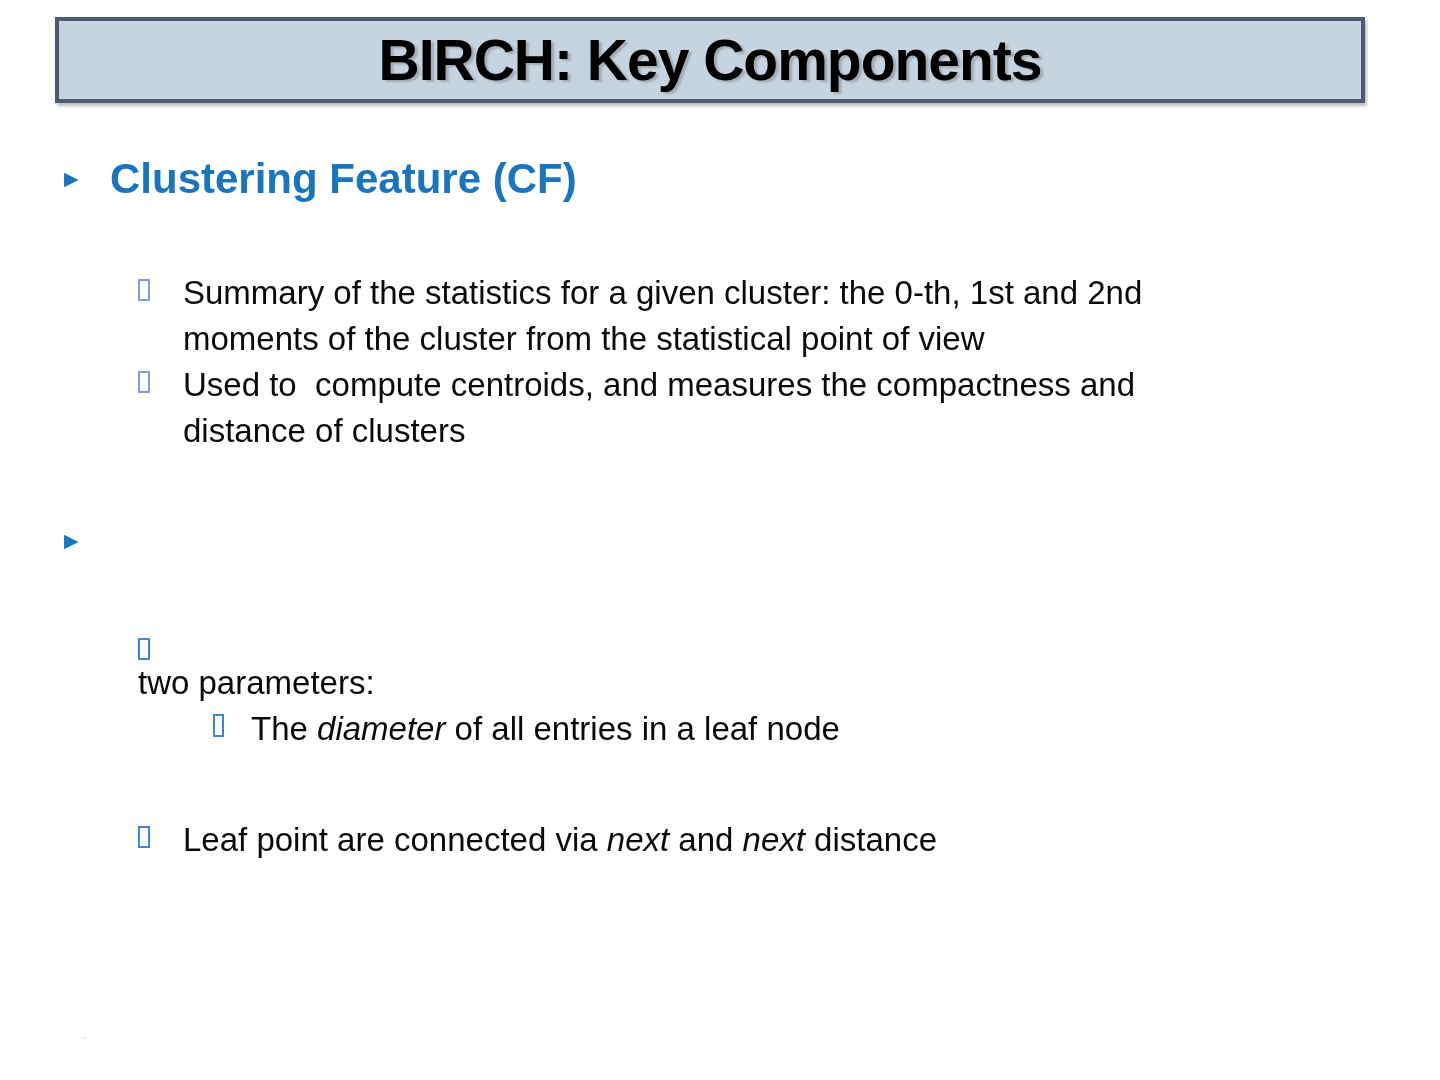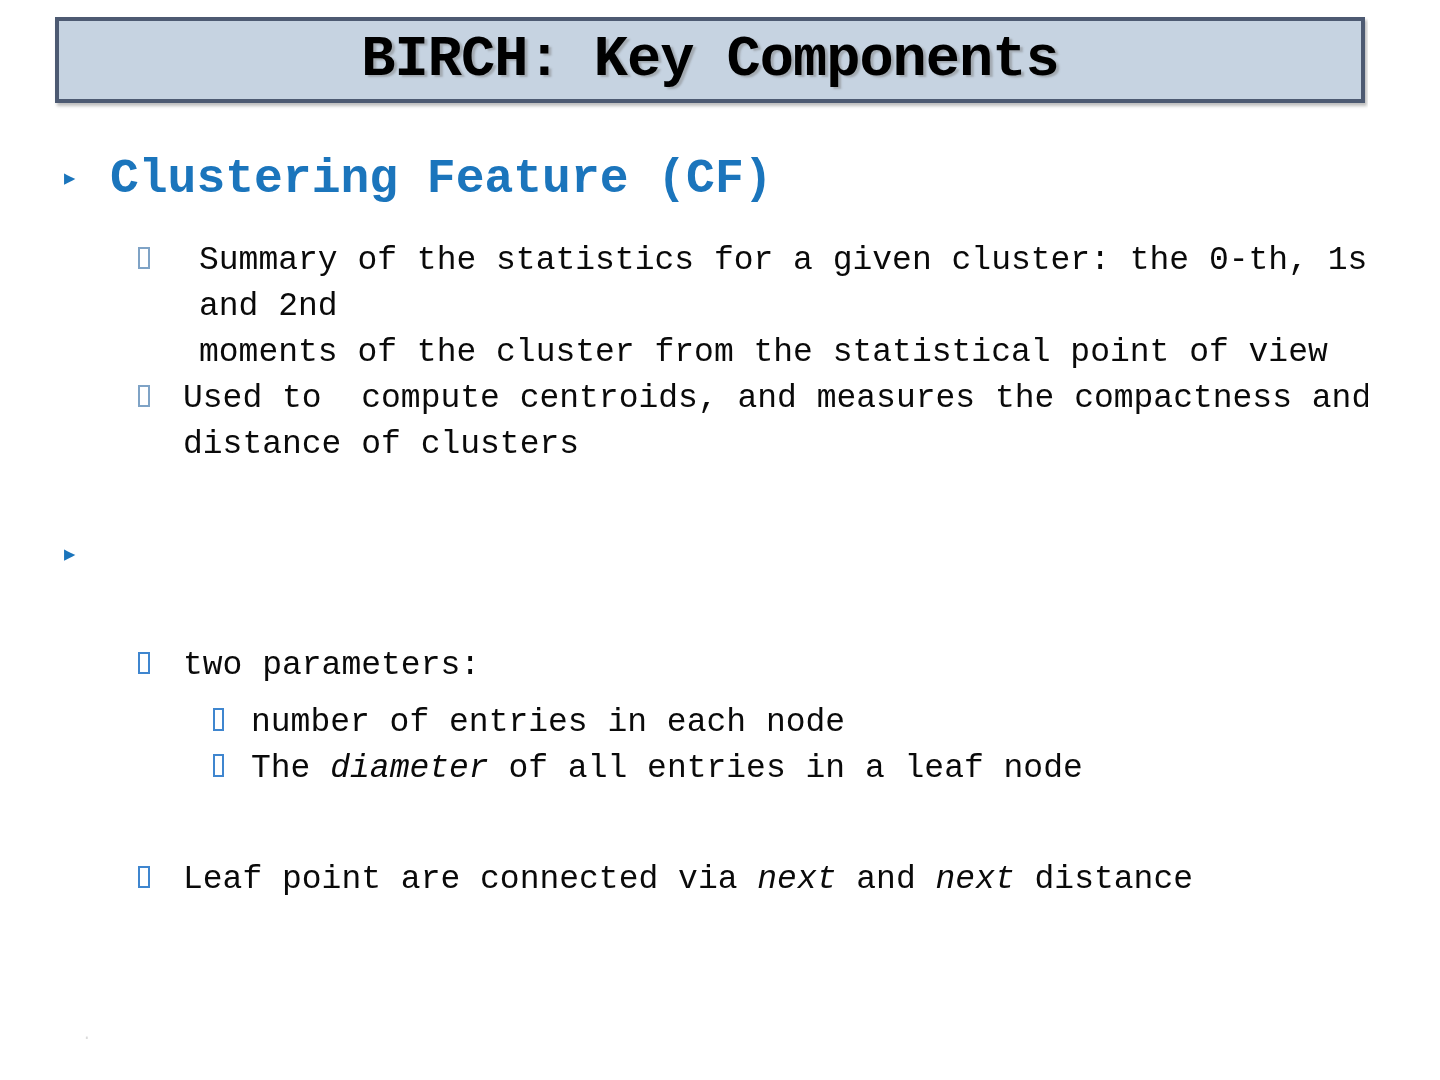--- a/index.html
+++ b/index.html
@@ -1,21 +1,21 @@
 <!DOCTYPE html>
 <html style="--accent: #1b75bc; --title-bg: #c6d3e1; --title-border: #4d5a72; --tofu-muted: #7fa3c6; --tofu-bright: #3f86cf;"><head>
 <meta charset="utf-8">
 <style>
   html,body{margin:0;padding:0;background:#ffffff;}
   .slide{
     position:relative;
     width:1368px;height:1080px;
     background:#ffffff;
     overflow:hidden;
-    font-family:Liberation Mono, monospace;
+    font-family:Liberation Sans, sans-serif;
     color:#0a0a0a;
   }
   
   .title-bar{
     position:absolute;left:55px;top:17px;
     width:1310px;height:86px;
     box-sizing:border-box;
     background:var(--title-bg,#c6d3e1);
     border:4px solid var(--title-border,#4d5a72);
     box-shadow:2px 3px 3px rgba(110,110,110,0.45);
@@ -29,21 +29,21 @@
   }
   
   .content{position:absolute;left:0;top:103px;width:1440px;}
   .row{display:flex;align-items:flex-start;}
   .row-text{
     font-size:33px;line-height:46px;
     white-space:pre-wrap;
     color:#0a0a0a;
   }
   .heading-text{
-    font-size:48px;line-height:48px;font-weight:700;
+    font-size:42px;line-height:48px;font-weight:700;
     color:var(--accent,#1b75bc);
     white-space:nowrap;
   }
   .l1{padding-left:64px;}
   .l2{padding-left:138px;}
   .l3{padding-left:213px;}
   .marker{flex:0 0 auto;display:block;}
   .tri{
     width:46px;
     font-size:19px;line-height:48px;
@@ -55,25 +55,25 @@
   }
   .l2 .marker{width:45px;}
   .l3 .marker{width:38px;}
   .l2 .tofu{width:12px;height:22px;margin-top:9px;}
   .l3 .tofu{width:11px;height:23px;margin-top:8px;}
   .sec-cf .tofu{border:2px solid var(--tofu-muted,#7fa3c6);}
   .sec-tree .tofu{border:2px solid var(--tofu-bright,#3f86cf);}
   em{font-style:italic;}
   
   .m-h1{margin-top:52px;}
-  .m-summary{margin-top:35px;gap:16px;}
+  .m-summary{margin-top:67px;}
   .m-usedto{}
   .m-h2{margin-top:63px;}
   .m-height{margin-top:12px;}
-  .m-params{margin-top:64px;}
+  .m-params{margin-top:64px;flex-direction:column;}
   .m-count{margin-top:11px;}
   .m-diam{}
   .m-leaf{margin-top:65px;}
   
   .footer-mark{
     position:absolute;left:82px;top:1030px;
     font-size:16px;color:#9a9a9a;opacity:0.35;
     line-height:16px;
   }
 </style>
@@ -114,26 +114,20 @@
     </div>
 
 
     <div class="row l2 sec-tree m-params">
       <span class="marker">
           <span class="tofu"></span>
         </span>
       <span class="row-text">two parameters:</span>
     </div>
 
-    <div class="row l3 sec-tree m-count">
-      <span class="marker">
-          <span class="tofu"></span>
-        </span>
-      <span class="row-text">number of entries in each node</span>
-    </div>
 
     <div class="row l3 sec-tree m-diam">
       <span class="marker">
           <span class="tofu"></span>
         </span>
       <span class="row-text"><span>The </span><em>diameter</em><span> of all entries in a leaf node</span></span>
     </div>
 
     <div class="row l2 sec-tree m-leaf">
       <span class="marker">

